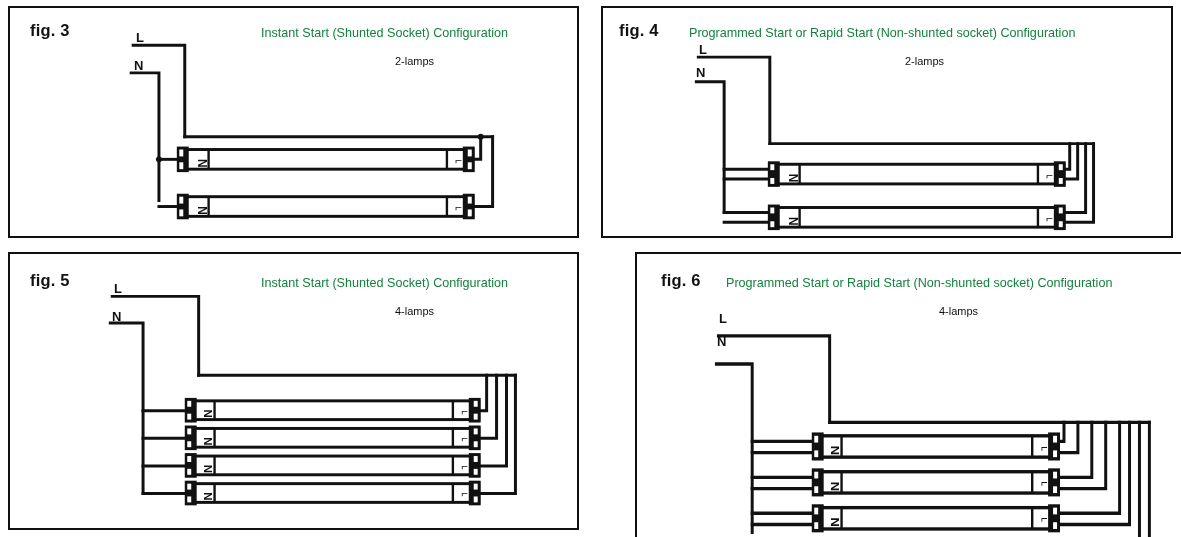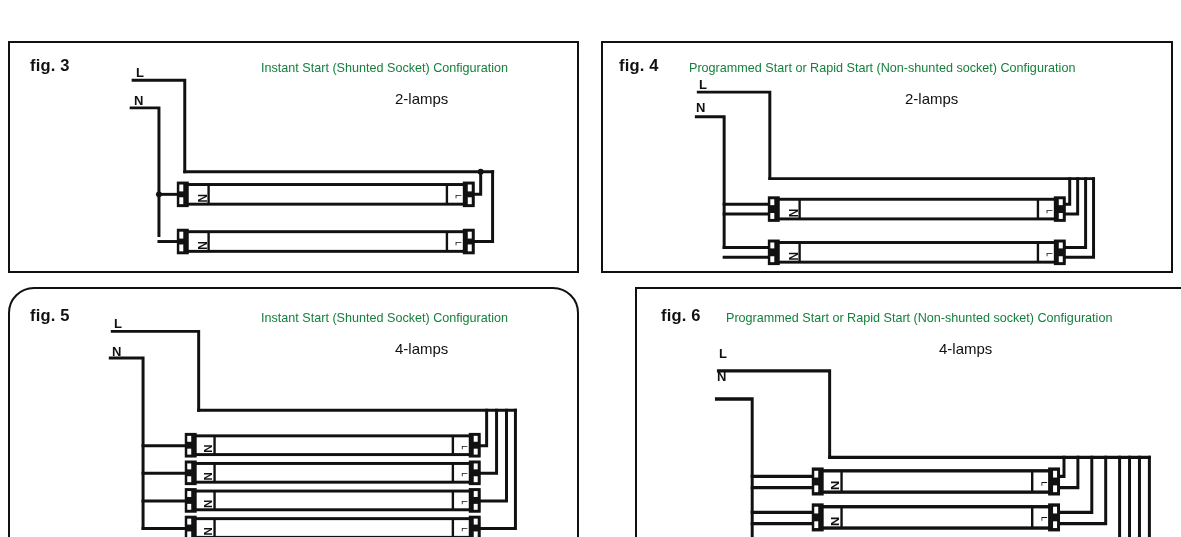--- a/index.html
+++ b/index.html
@@ -1,28 +1,28 @@
 <!DOCTYPE html>
 <html><head>
 <meta charset="utf-8">
 <style>
   html,body{margin:0;padding:0;background:#ffffff;}
   body{
     width:1181px;height:537px;position:relative;overflow:hidden;
     font-family:"Liberation Sans","DejaVu Sans",sans-serif;
     color:#111;
   }
-  #sheet{position:absolute;inset:0;margin-top:35px;}
+  #sheet{position:absolute;inset:0;}
   .panel{position:absolute;border:2.5px solid #111;background:#fff;box-sizing:border-box;}
   .fig-label{
     position:absolute;font-size:16.5px;font-weight:700;letter-spacing:.2px;
     white-space:nowrap;color:#111;
   }
   .title-main{position:absolute;font-size:12.6px;white-space:nowrap;color:#15803d;}
-  .title-sub{position:absolute;font-size:15px;white-space:nowrap;color:#111;}
+  .title-sub{position:absolute;font-size:11px;white-space:nowrap;color:#111;}
   .svg-layer{position:absolute;left:0;top:0;width:100%;height:100%;overflow:visible;}
   .term-lbl{
     position:absolute;font-size:13px;font-weight:700;color:#111;white-space:nowrap;
   }
 </style>
 </head>
 <body>
 
 <div id="sheet">
 
@@ -132,21 +132,21 @@
         <rect x="166" y="200" width="12" height="26" fill="#111"></rect>
         <rect x="168.5" y="203" width="4" height="6" fill="#fff"></rect>
         <rect x="168.5" y="217" width="4" height="6" fill="#fff"></rect>
         <rect x="454" y="200" width="12" height="26" fill="#111"></rect>
         <rect x="459" y="203" width="4" height="6" fill="#fff"></rect>
         <rect x="459" y="217" width="4" height="6" fill="#fff"></rect>
       </g>
     </svg>
   </div>
 
-  <div class="panel" style="left:8px;top:252px;width:571px;height:278px;border-radius:26px;">
+  <div class="panel" style="left:8px;top:252px;width:571px;height:278px;">
     <div class="fig-label" style="left:20px;top:17px;">fig. 5</div>
     <div class="title-main" style="left:251px;top:22px;">Instant Start (Shunted Socket) Configuration</div>
     <div class="title-sub" style="left:385px;top:51px;">4-lamps</div>
     <div class="term-lbl" style="left:104px;top:27px;">L</div>
     <div class="term-lbl" style="left:102px;top:55px;">N</div>
 
     <svg class="svg-layer" viewBox="0 0 571 278" preserveAspectRatio="none">
       <g fill="none" stroke="#111" stroke-width="3" stroke-linecap="square">
         <path d="M103,43 L190,43 L190,123"></path>
         <path d="M190,123 L509,123"></path>

